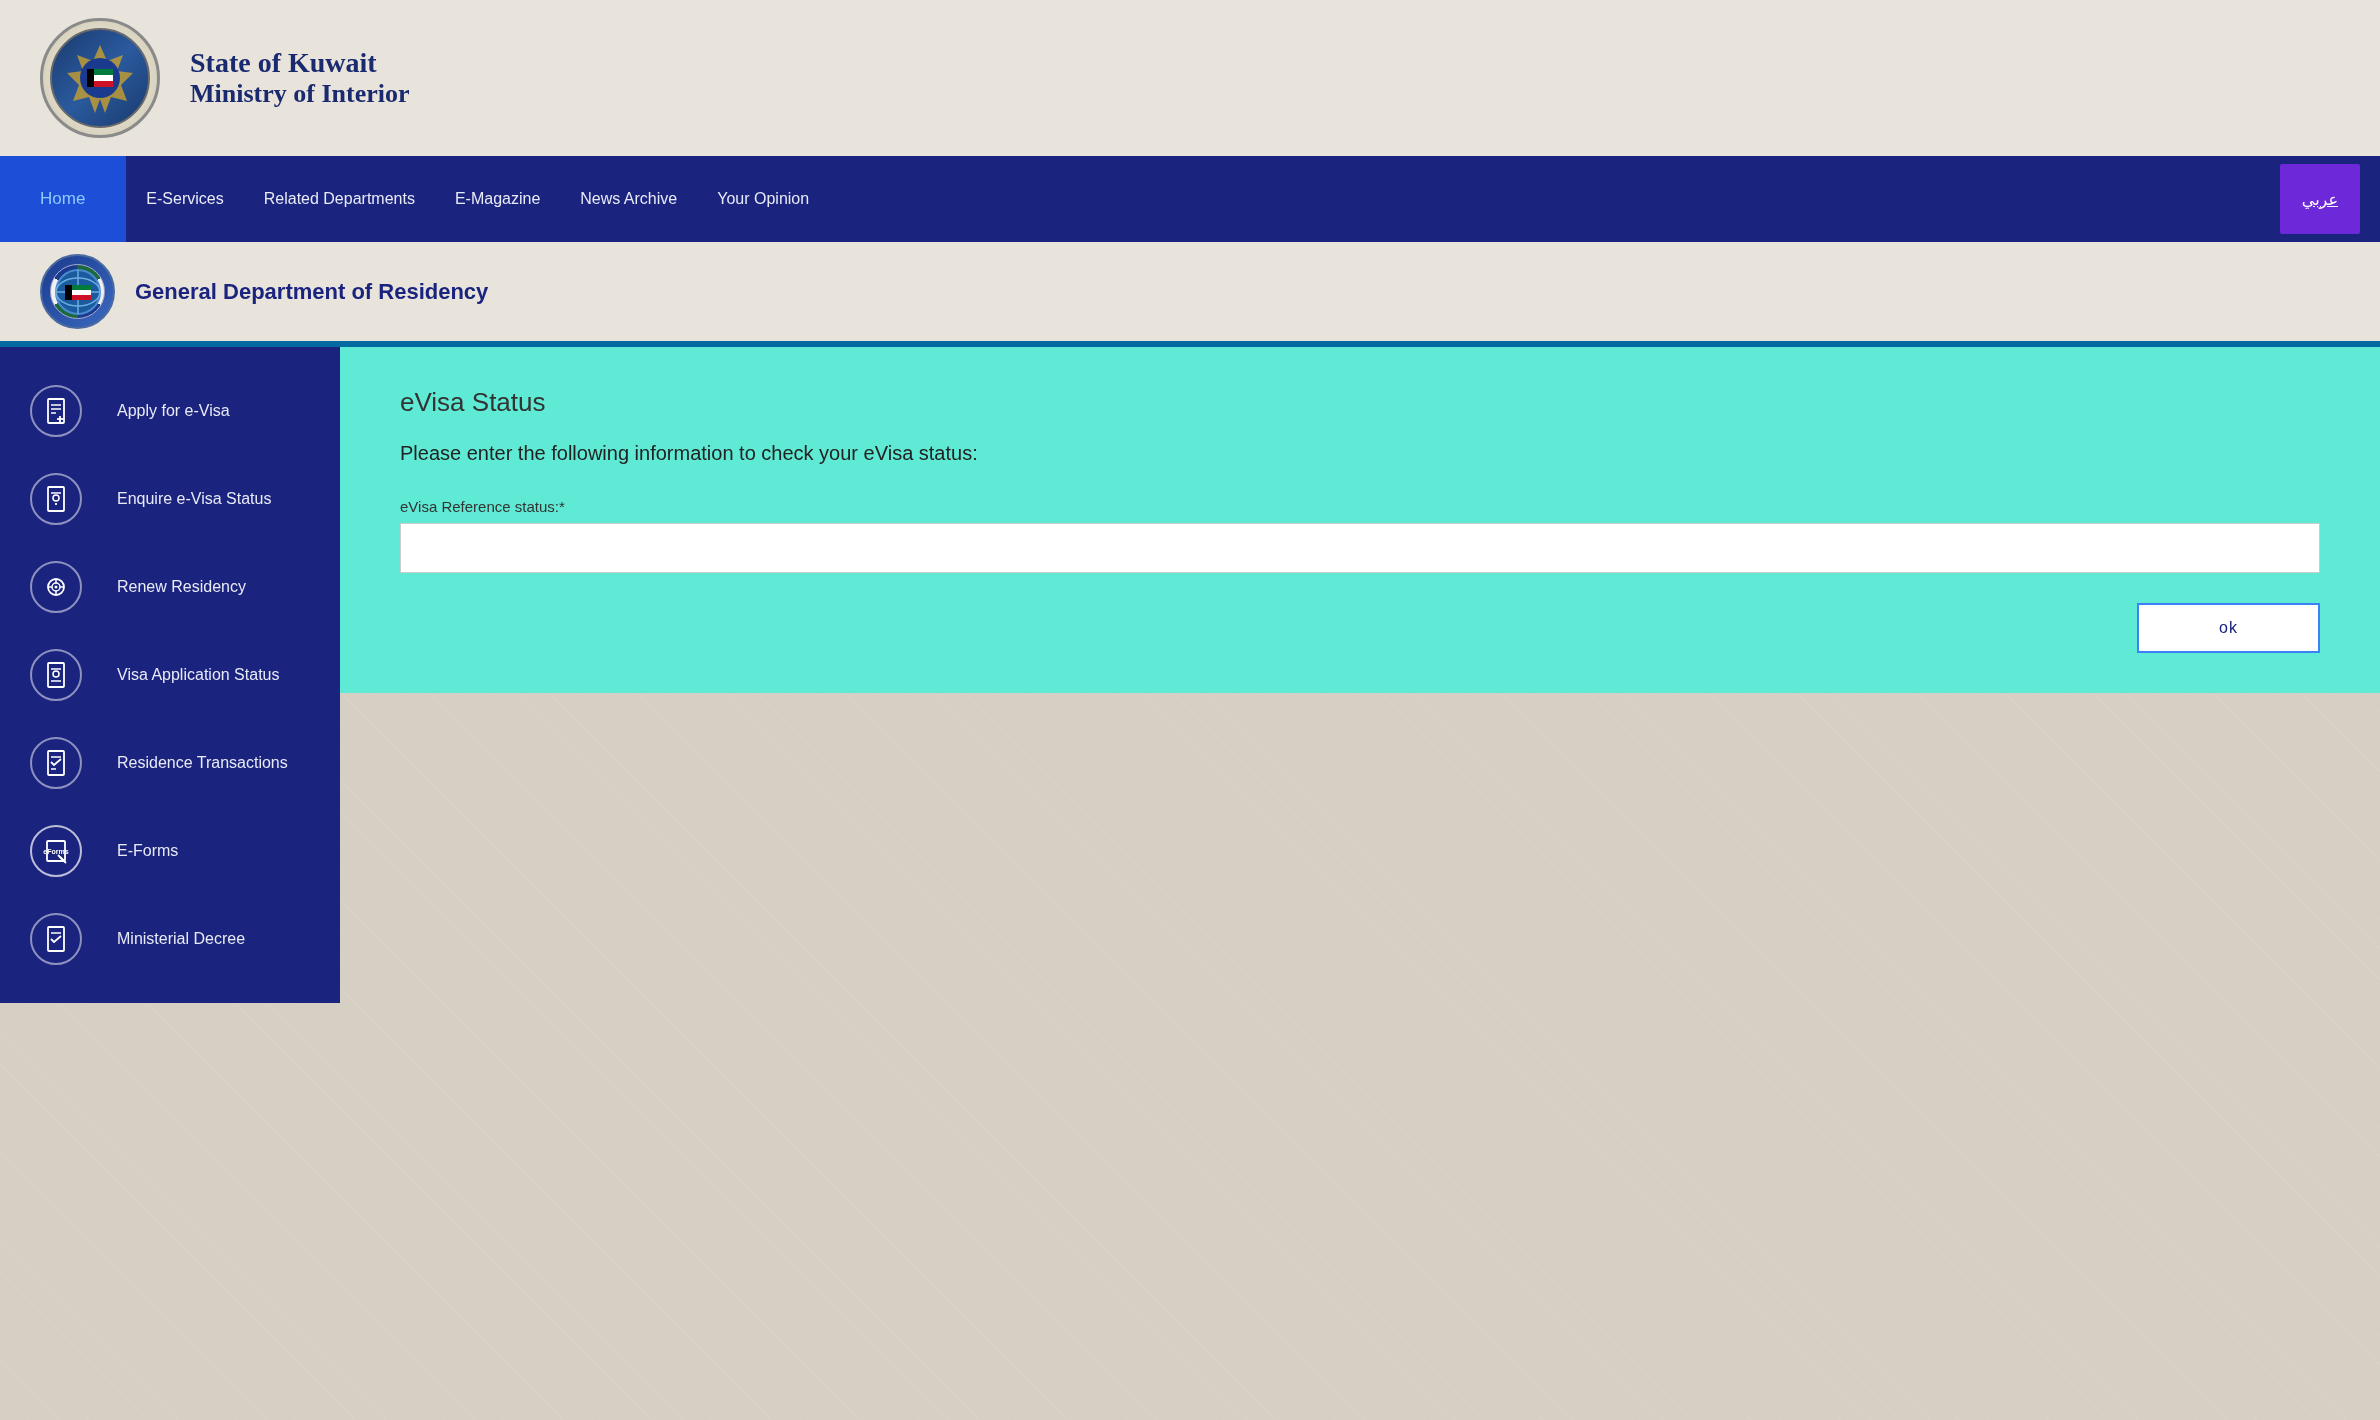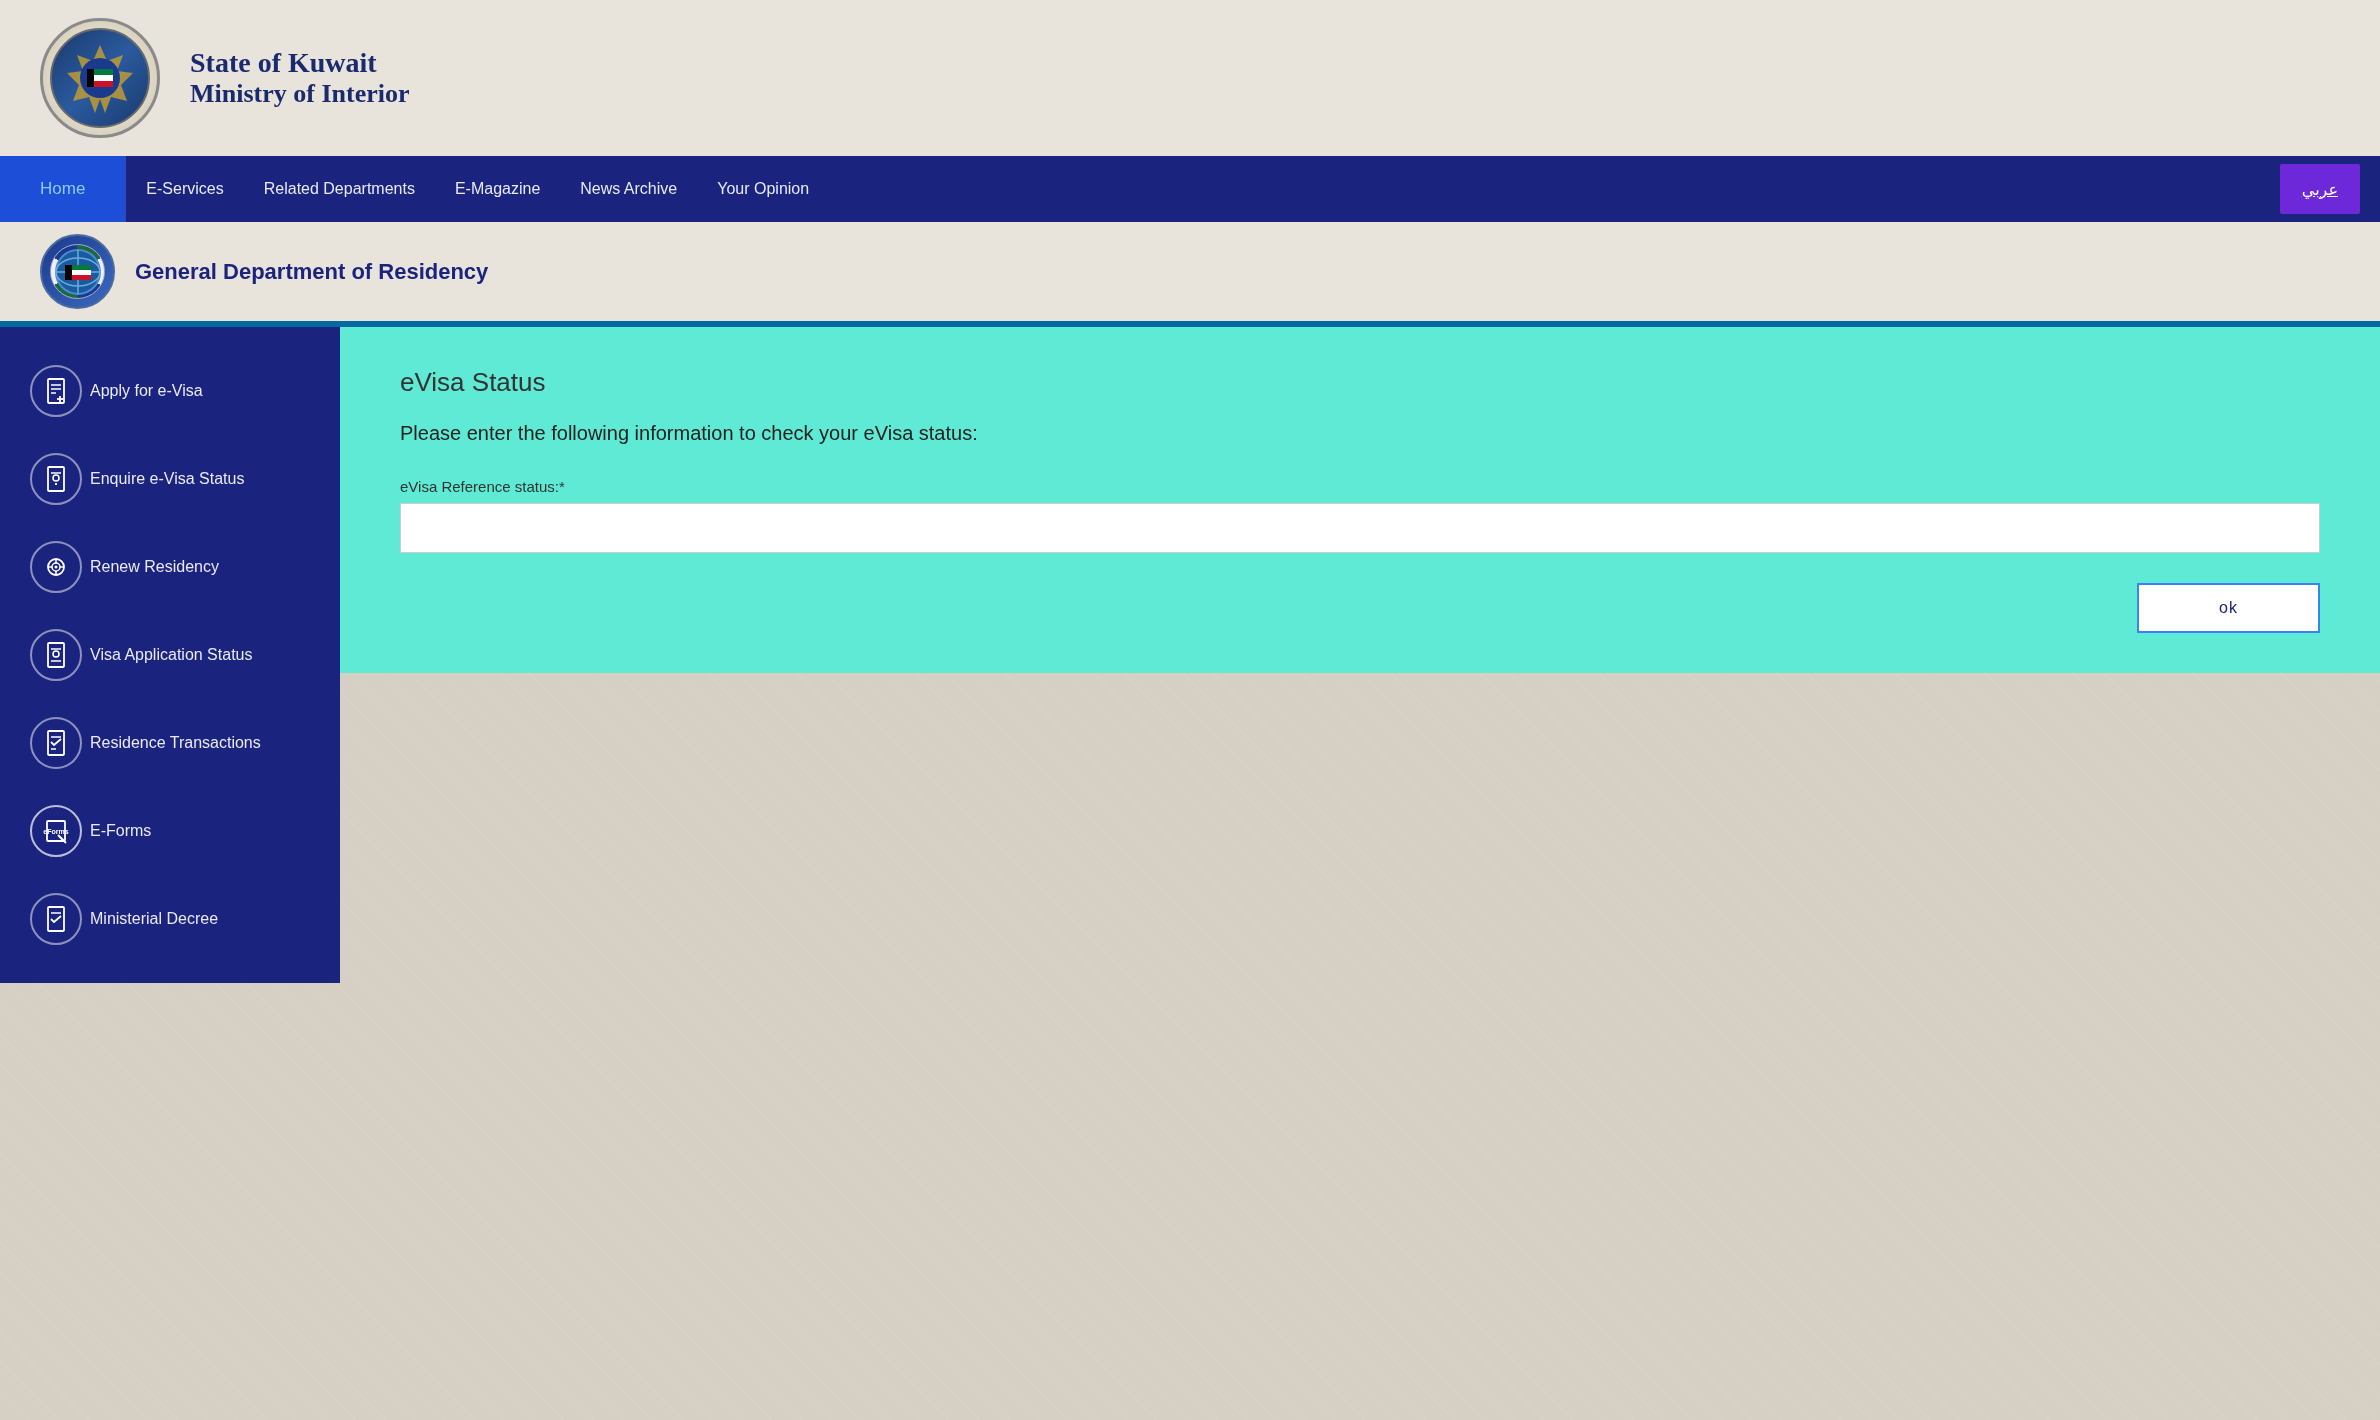--- a/index.html
+++ b/index.html
@@ -86,21 +86,21 @@
       display: flex;
       align-items: center;
       flex: 1;
       padding: 0 20px;
       gap: 40px;
     }
     .nav-item {
       color: #e8eaf6;
       font-size: 16px;
       cursor: pointer;
-      padding: 24px 0;
+      padding: 34px 0;
     }
     .nav-arabic {
       background-color: #6d28d9;
       color: white;
       padding: 10px 22px;
       margin: 8px 20px;
       font-size: 16px;
       cursor: pointer;
       border: none;
       border-radius: 2px;
@@ -158,21 +158,21 @@
       min-width: 340px;
       min-height: 600px;
       padding: 20px 0;
     }
     .sidebar-item {
       display: flex;
       align-items: center;
       padding: 18px 30px;
       color: #e8eaf6;
       cursor: pointer;
-      gap: 8px;
+      gap: 35px;
       font-size: 16px;
       transition: background 0.2s;
     }
     .sidebar-icon {
       width: 52px;
       height: 52px;
       border-radius: 50%;
       border: 2px solid rgba(255,255,255,0.5);
       display: flex;
       align-items: center;

